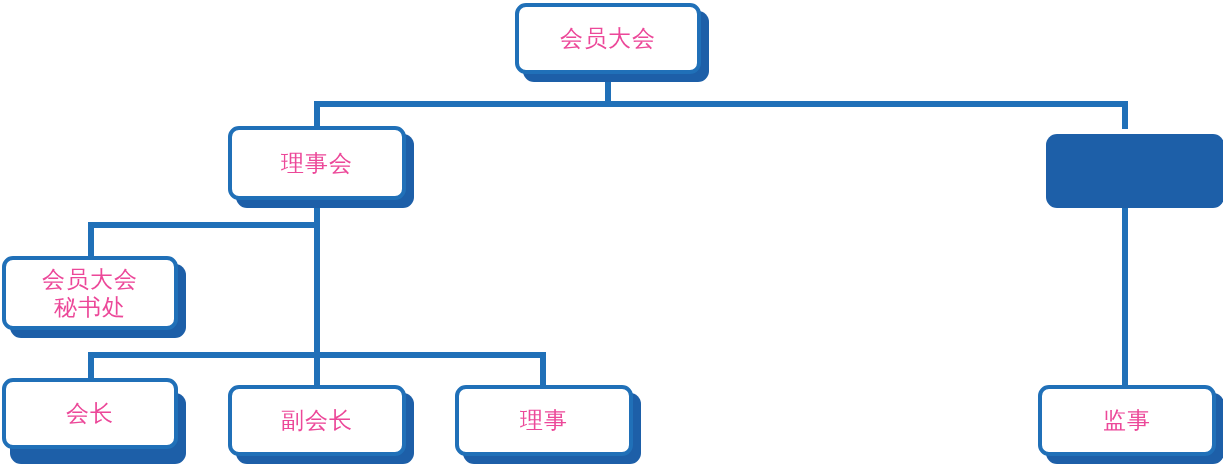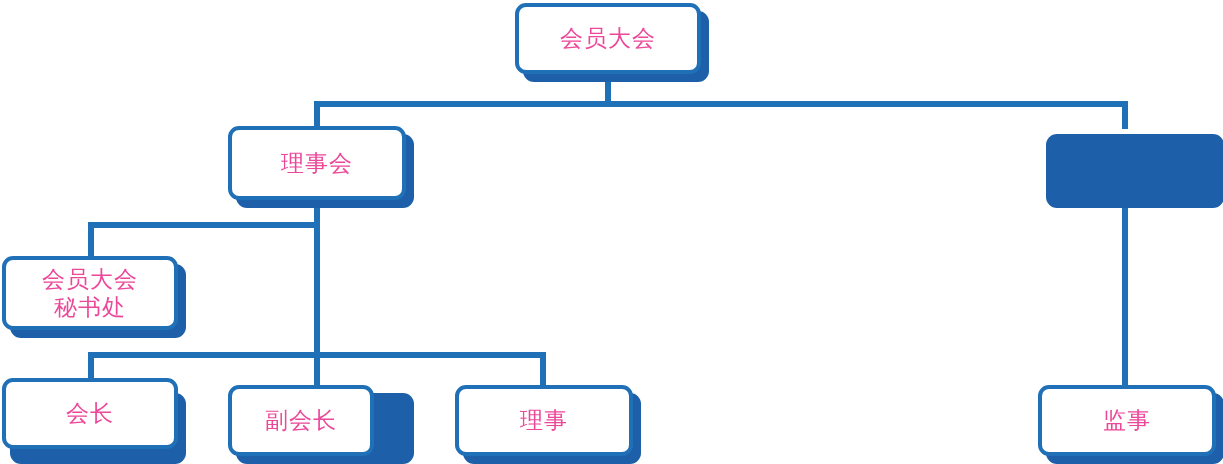--- a/index.html
+++ b/index.html
@@ -83,21 +83,21 @@
         <span class="label2">秘书处</span>
       </div>
     </div>
     <div class="shadow" style="left: 10px; top: 393px; width: 176px; height: 71px;"></div>
     <div class="node" style="left: 2px; top: 378px; width: 176px; height: 71px;">
       <div>
         <span class="label">会长</span>
       </div>
     </div>
     <div class="shadow" style="left: 236px; top: 393px; width: 178px; height: 71px;"></div>
-    <div class="node" style="left: 228px; top: 385px; width: 146px; height: 71px;">
+    <div class="node" style="left: 228px; top: 385px; width: 178px; height: 71px;">
       <div>
         <span class="label">副会长</span>
       </div>
     </div>
     <div class="shadow" style="left: 463px; top: 393px; width: 178px; height: 71px;"></div>
     <div class="node" style="left: 455px; top: 385px; width: 178px; height: 71px;">
       <div>
         <span class="label">理事</span>
       </div>
     </div>

